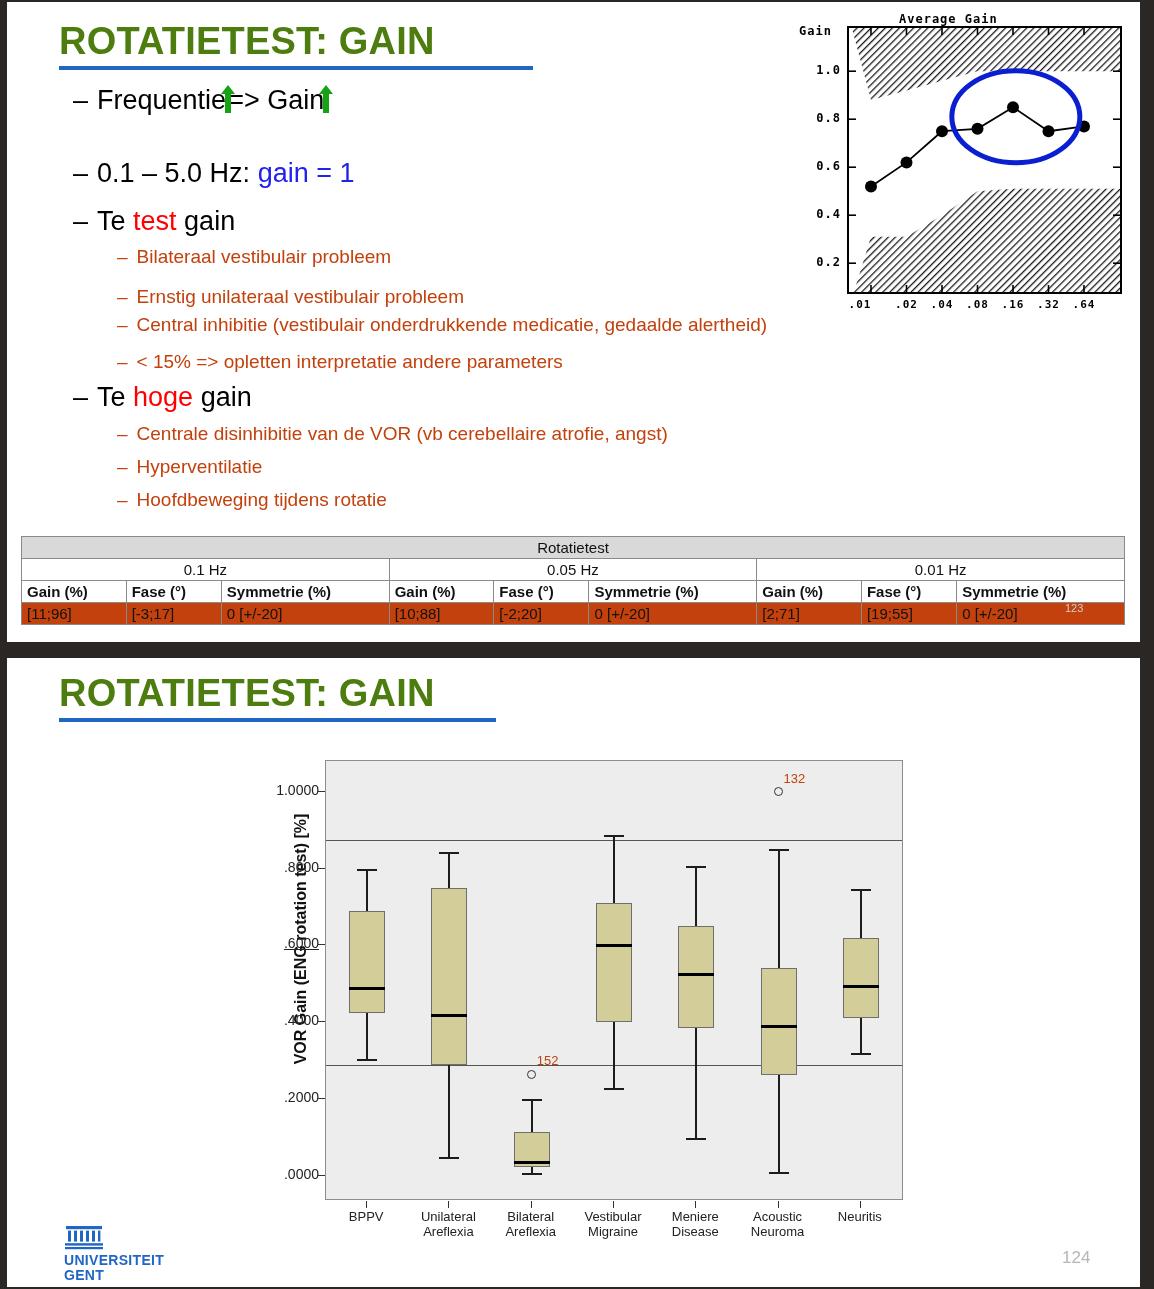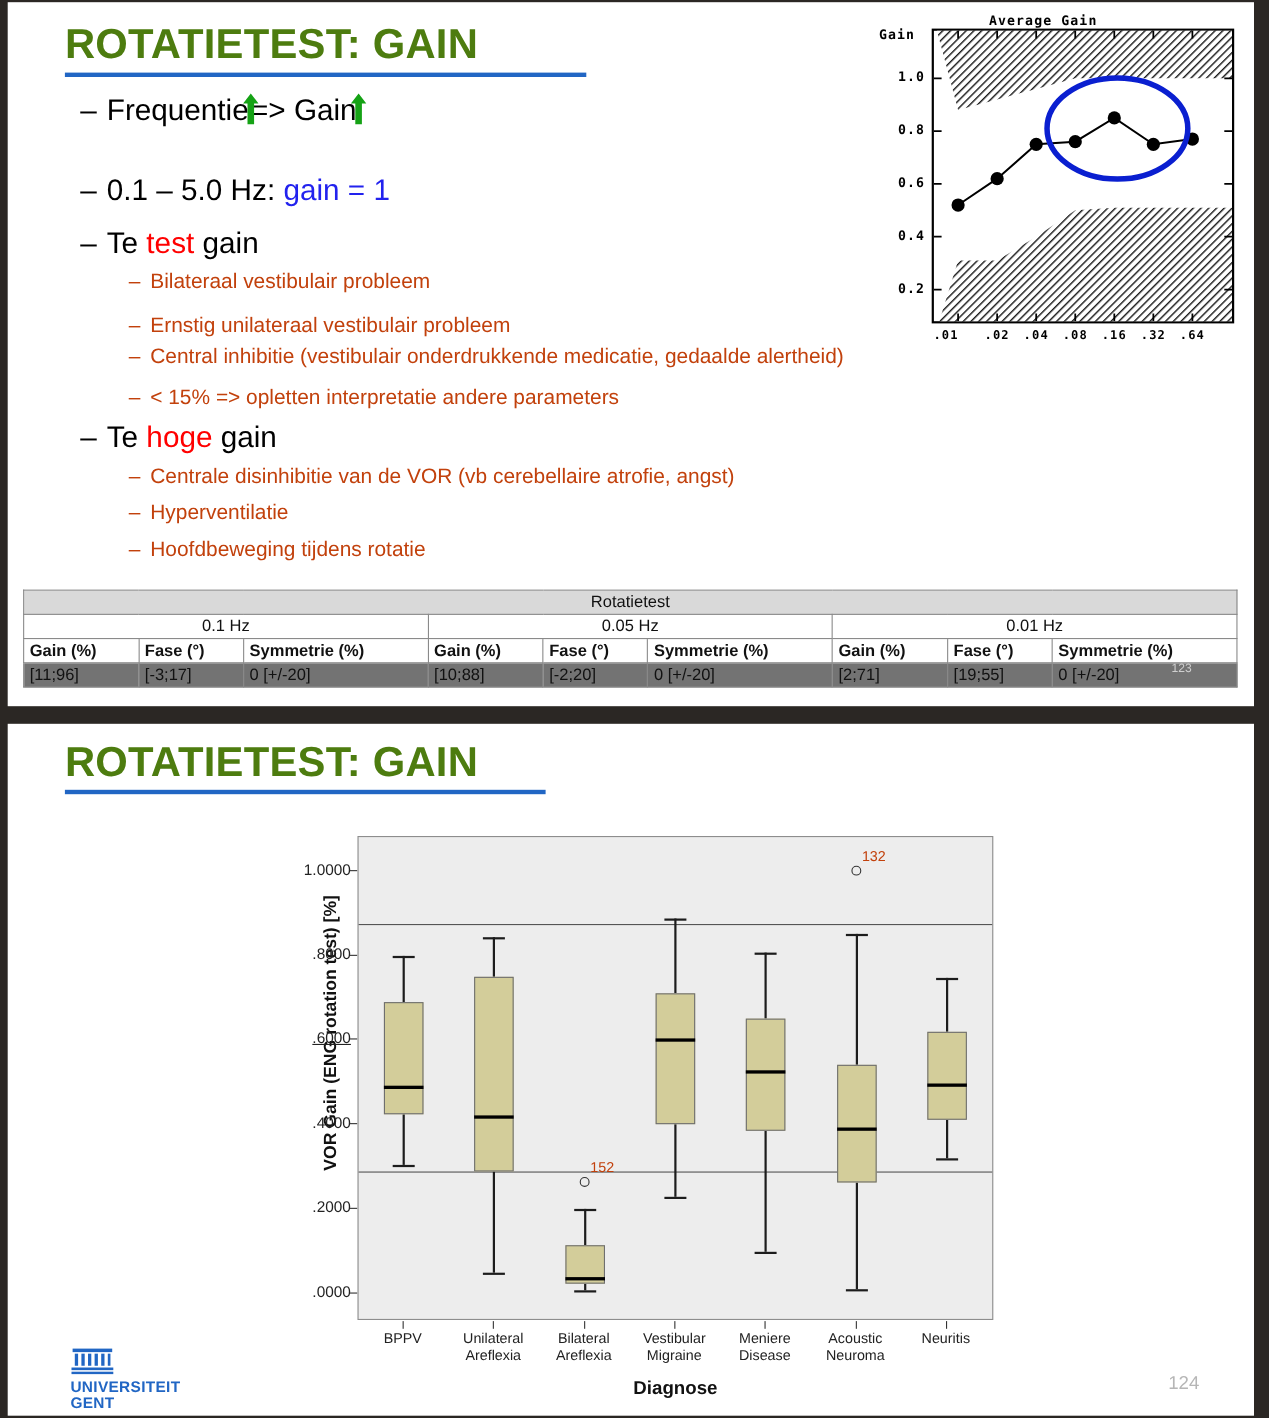--- a/index.html
+++ b/index.html
@@ -94,21 +94,21 @@
   }
   #rtable td,#rtable th{
     border:1px solid #8a8a8a;
     padding:2px 5px;
     font-weight:normal;
     white-space:nowrap;
   }
   #rtable .hdr-top{background:#d9d9d9;text-align:center;font-weight:normal;}
   #rtable .hdr-freq{background:#ffffff;text-align:center;}
   #rtable .hdr-col{background:#ffffff;text-align:left;font-weight:bold;}
-  #rtable .val{background:#737373;text-align:left;}
+  #rtable .val{background:#c2410c;text-align:left;}
   .wm{
     position:absolute;left:1058px;top:600px;
     font-size:11px;color:#cfcfcf;
   }
 
   
   #bp{position:absolute;left:253px;top:752px;width:650px;height:520px;}
   #bpaxis-y-title{
     position:absolute;
     left:-112px;top:178px;
@@ -369,21 +369,20 @@
         <div class="xcat" style="left: 236.571px; width: 82.2857px;">Bilateral<br>Areflexia</div>
         <div class="xtick-mark" style="left: 360px;"></div>
         <div class="xcat" style="left: 318.857px; width: 82.2857px;">Vestibular<br>Migraine</div>
         <div class="xtick-mark" style="left: 442.286px;"></div>
         <div class="xcat" style="left: 401.143px; width: 82.2857px;">Meniere<br>Disease</div>
         <div class="xtick-mark" style="left: 524.571px;"></div>
         <div class="xcat" style="left: 483.429px; width: 82.2857px;">Acoustic<br>Neuroma</div>
         <div class="xtick-mark" style="left: 606.857px;"></div>
         <div class="xcat" style="left: 565.714px; width: 82.2857px;">Neuritis</div>
       </div>
-    <div id="xaxis-title">Diagnose</div>
   </div>
 
   <div id="ugent">
     <svg class="glyph" width="40" height="26" viewBox="0 0 40 26">
       <rect x="2" y="2" width="36" height="3.2" fill="#2166c4"></rect>
       <rect x="4" y="6.6" width="3" height="11" fill="#2166c4"></rect>
       <rect x="10" y="6.6" width="3" height="11" fill="#2166c4"></rect>
       <rect x="16" y="6.6" width="3" height="11" fill="#2166c4"></rect>
       <rect x="22" y="6.6" width="3" height="11" fill="#2166c4"></rect>
       <rect x="28" y="6.6" width="3" height="11" fill="#2166c4"></rect>

